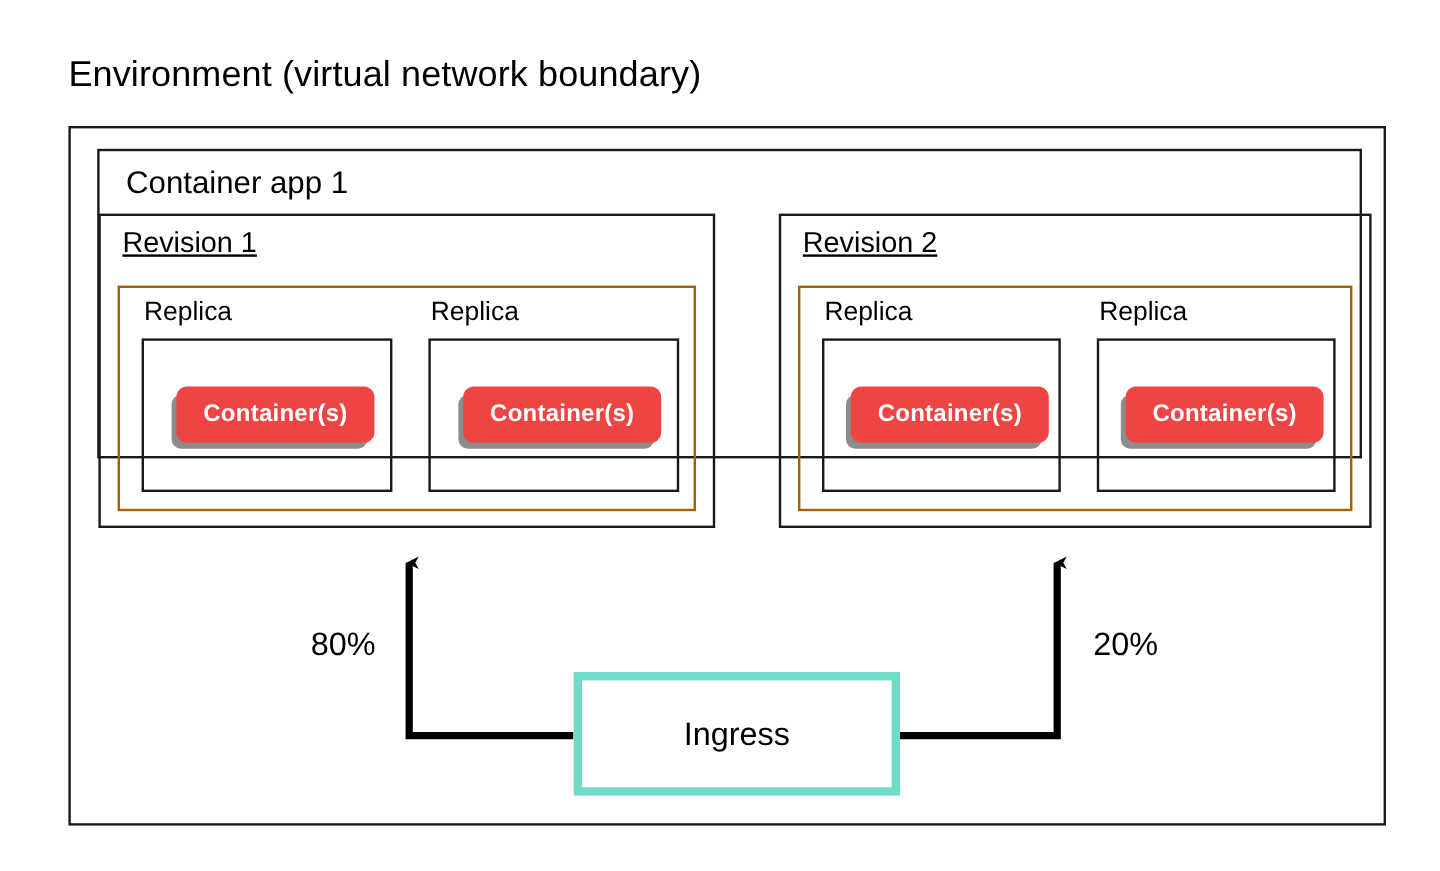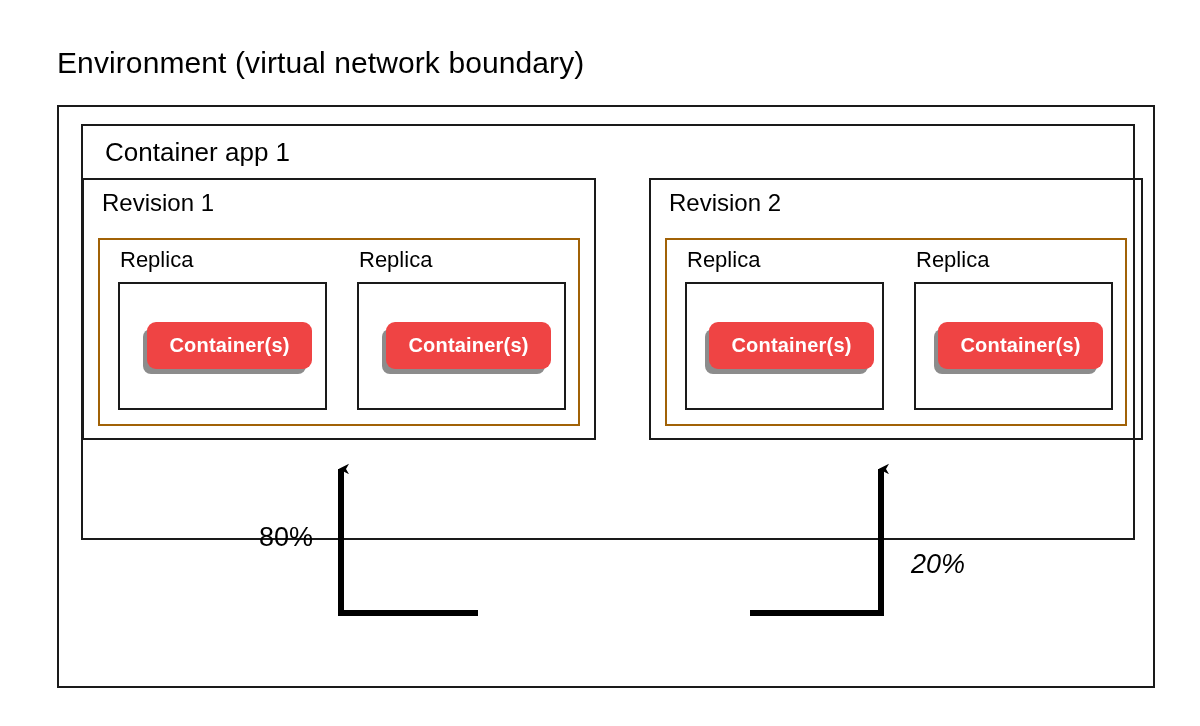--- a/index.html
+++ b/index.html
@@ -45,21 +45,21 @@
     box-sizing: border-box;
     background: transparent;
   }
 
   
   .app-box {
     position: absolute;
     left: 81px;
     top: 124px;
     width: 1054px;
-    height: 416px;
+    height: 258px;
     border: 2px solid #1a1a1a;
     box-sizing: border-box;
     background: transparent;
   }
   .app-title {
     position: absolute;
     left: 22px;
     top: 10px;
     font-size: 26px;
     line-height: 32px;
@@ -78,20 +78,21 @@
   .rev-1 { left: 82px;  width: 514px; }
   .rev-2 { left: 620px; width: 494px; margin-left: 29px; }
 
   .rev-title {
     position: absolute;
     left: 18px;
     top: 8px;
     font-size: 24px;
     line-height: 30px;
     white-space: nowrap;
+    text-decoration: underline;
   }
 
   
   .replica-wrap {
     position: absolute;
     left: 14px;
     top: 58px;
     right: 14px;
     bottom: 12px;
     border: 2px solid #a16207;
@@ -183,21 +184,21 @@
 
   
   .pct-label {
     position: absolute;
     font-size: 27px;
     line-height: 32px;
     white-space: nowrap;
     z-index: 4;
   }
   .pct-80 { left: 259px; top: 521px; }
-  .pct-20 { left: 911px; top: 548px; font-style: italic; }
+  .pct-20 { left: 911px; top: 521px; }
 </style>
 </head>
 <body>
 
 <div id="stage">
 
   <div class="env-caption">Environment (virtual network boundary)</div>
 
   <div class="env-box"></div>
 
@@ -251,14 +252,17 @@
     </defs>
 
     <path d="M478,613 L341,613 L341,469" fill="none" stroke="#000000" stroke-width="6" stroke-linecap="butt" stroke-linejoin="miter" marker-end="url(#arrowUp)"></path>
 
     <path d="M750,613 L881,613 L881,469" fill="none" stroke="#000000" stroke-width="6" stroke-linecap="butt" stroke-linejoin="miter" marker-end="url(#arrowUp)"></path>
   </svg>
 
   <div class="pct-label pct-80">80%</div>
   <div class="pct-label pct-20">20%</div>
 
+  <div class="ingress-box">
+    <div class="ingress-label">Ingress</div>
+  </div>
 
 </div>
 
 </body></html>

